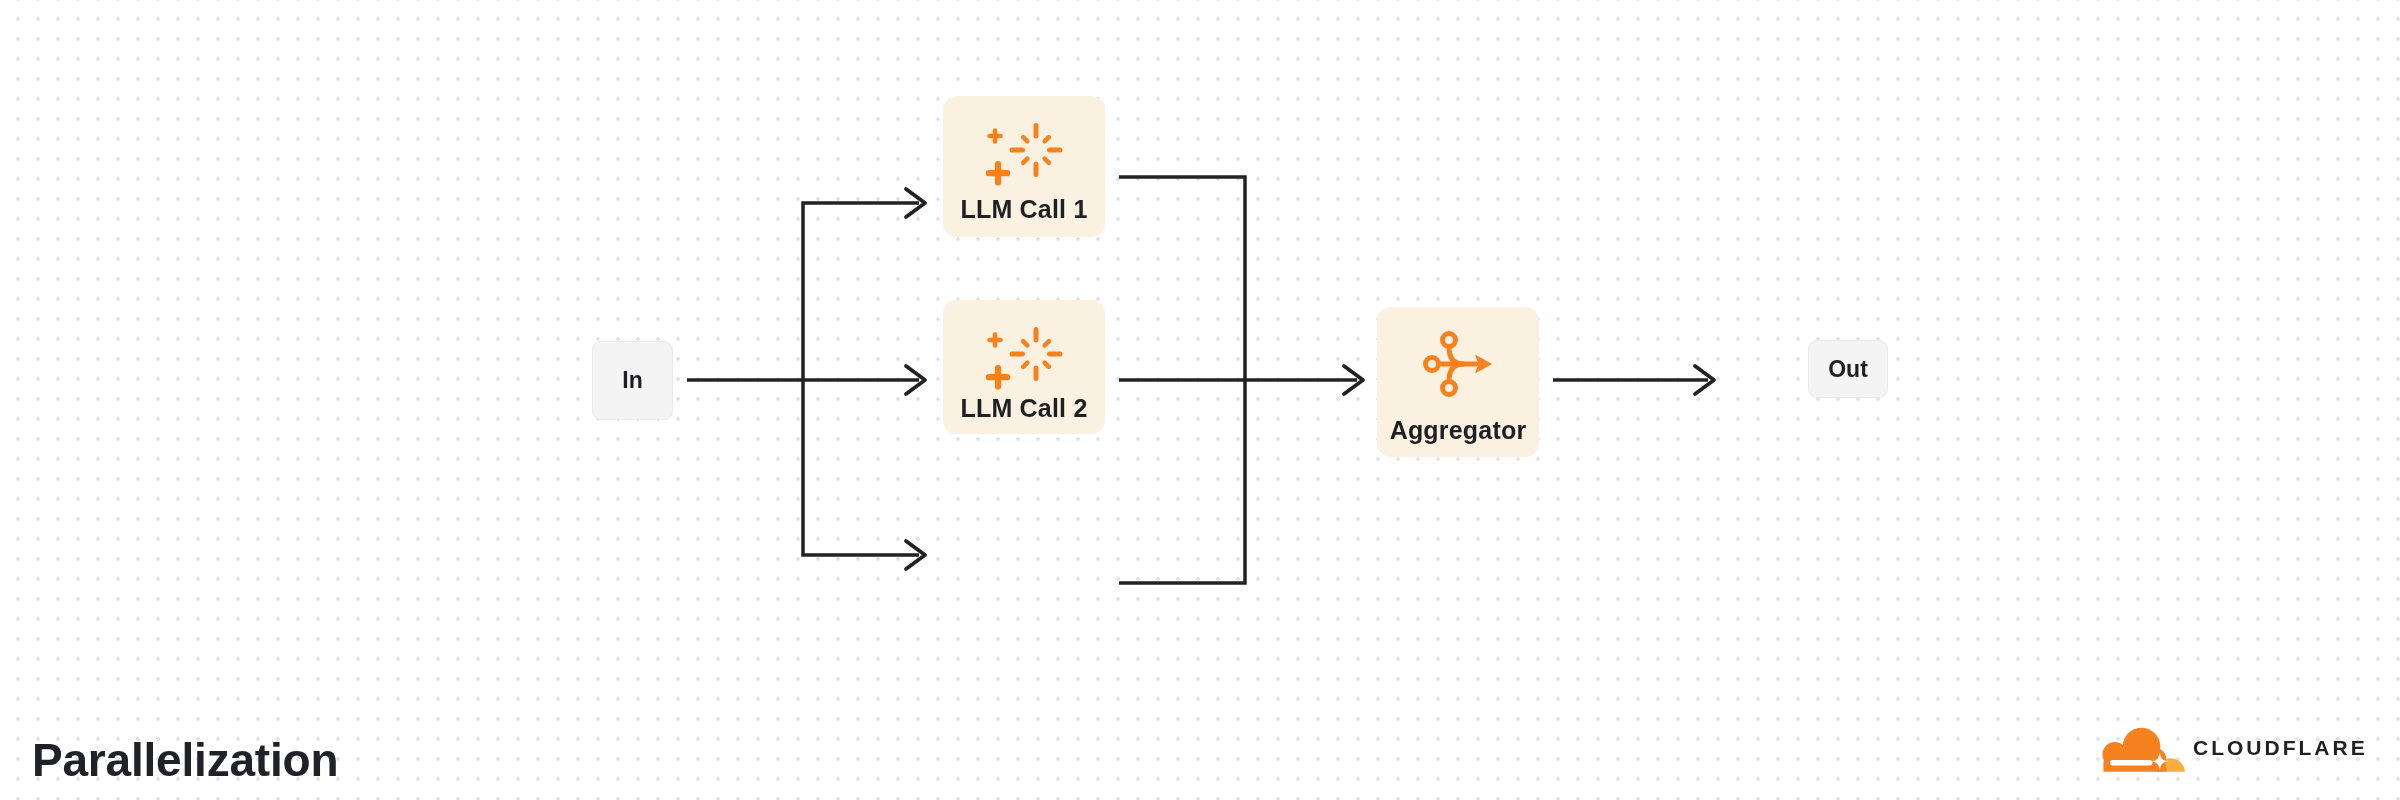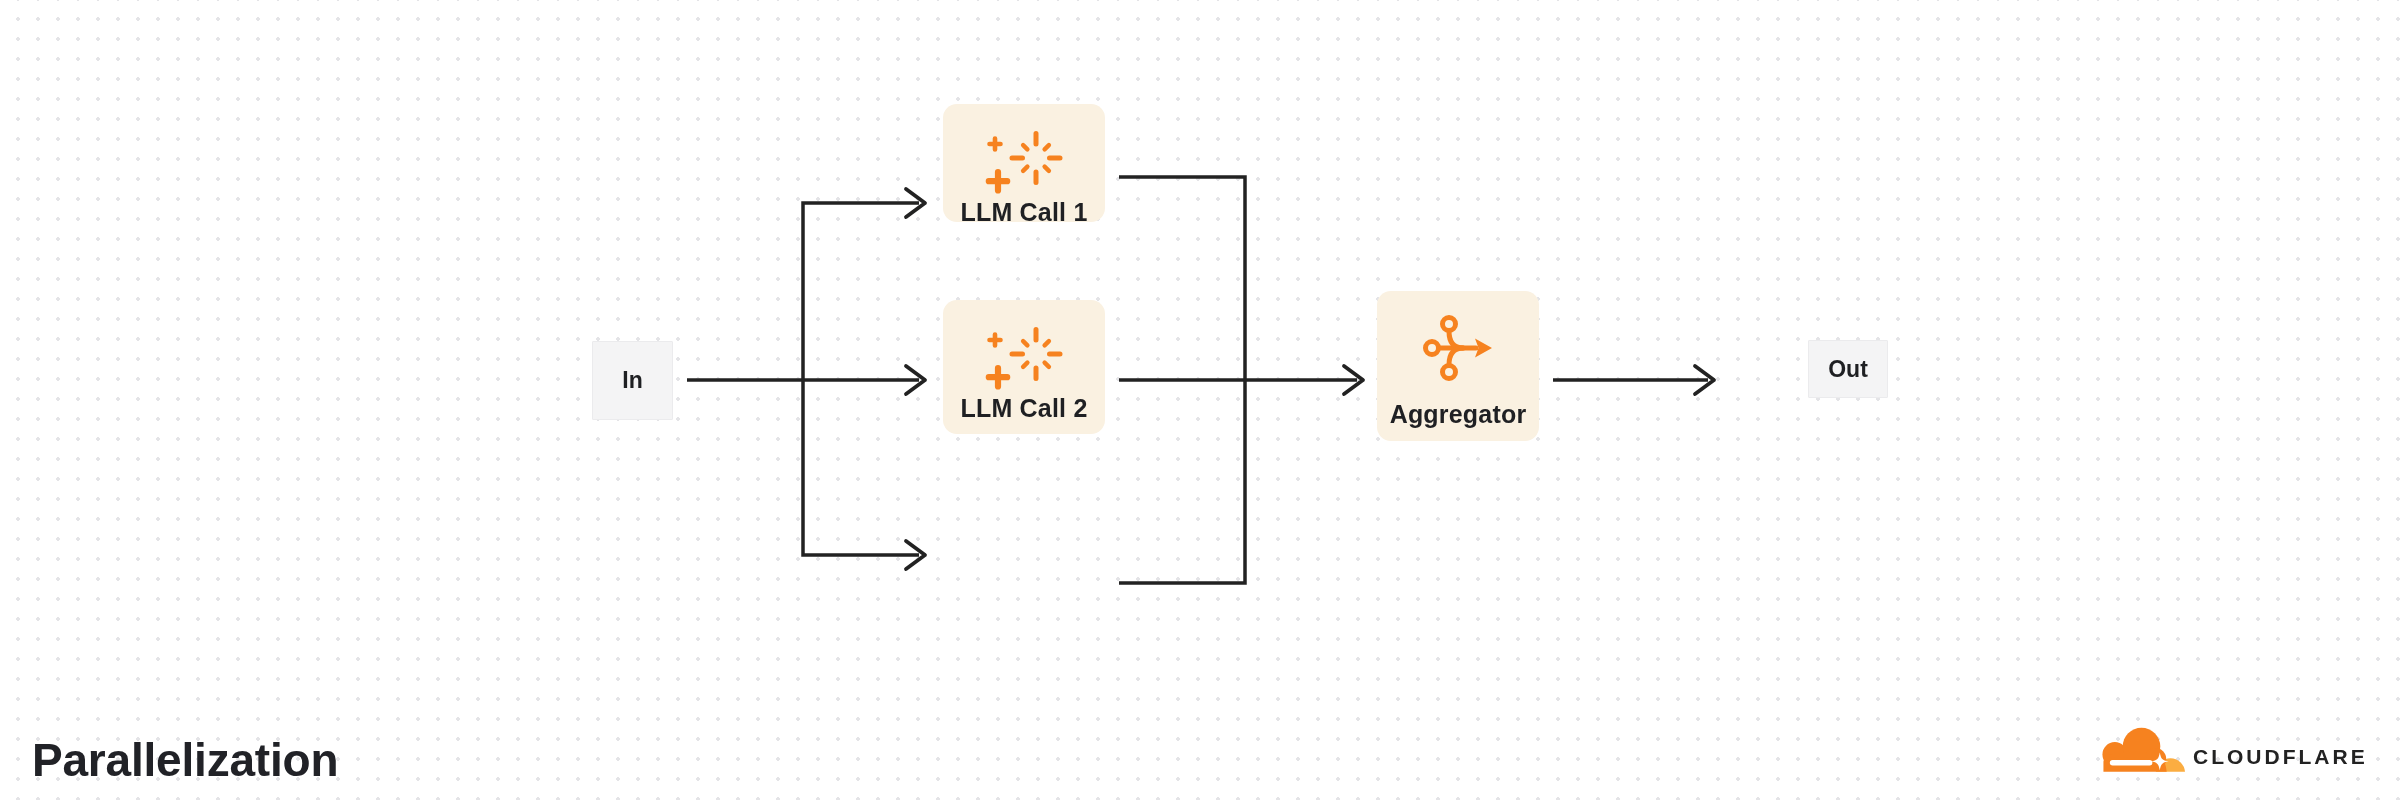--- a/index.html
+++ b/index.html
@@ -29,41 +29,41 @@
     background-size:20px 20px;
     background-position:8px 9px;
   }
   .connectors{position:absolute;left:0;top:0;width:2400px;height:800px;}
   .connectors .shaft{fill:none;stroke:var(--connector);stroke-width:3.5;stroke-linejoin:miter;stroke-linecap:butt;}
   .connectors .head{fill:none;stroke:var(--connector);stroke-width:3.8;stroke-linecap:round;stroke-linejoin:round;}
   .node{position:absolute;box-sizing:border-box;display:flex;align-items:center;justify-content:center;}
   .endpoint{
     background:var(--endpoint-bg);
     border:1px solid var(--endpoint-border);
-    border-radius:1px;
+    border-radius:9px;
     color:var(--node-label);
     font-size:23px;font-weight:700;
   }
   .card{
     background:var(--card-bg);
     border-radius:14px;
     flex-direction:column;
     justify-content:flex-start;
     color:var(--node-label);
   }
   .card .icon-wrap{flex:0 0 auto;}
   .card .card-label{margin-top:auto;font-size:25px;font-weight:700;letter-spacing:0.2px;line-height:29px;}
   .llm-card{padding:26px 0 13px 0;}
   .agg-card{padding:23px 0 12px 0;}
   .diagram-title{
     position:absolute;left:32px;top:733px;
     font-size:46px;font-weight:700;letter-spacing:-0.2px;
     color:var(--title-text);
   }
-  .brand{position:absolute;left:2097px;top:727px;display:flex;align-items:flex-end;}
+  .brand{position:absolute;left:2097px;top:727px;display:flex;align-items:center;}
   .brand .cloud{display:block;}
   .brand .wordmark{
     margin-left:7px;margin-bottom:3px;
     font-size:21px;font-weight:700;letter-spacing:3px;
     color:var(--wordmark);
   }
 </style>
 </head>
 <body>
 
@@ -103,40 +103,40 @@
     <path class="head" d="M906 366 L925 380 L906 394"></path>
     <path class="head" d="M906 541 L925 555 L906 569"></path>
     <path class="head" d="M1344 366 L1363 380 L1344 394"></path>
     <path class="head" d="M1695 366 L1714 380 L1695 394"></path>
   </svg>
 
   <div class="node endpoint" style="left:592px;top:341px;width:81px;height:79px">
     <span>In</span>
   </div>
 
-  <div class="node card llm-card" style="left:943px;top:104px;width:162px;height:118px">
+  <div class="node card llm-card" style="left:943px;top:96px;width:162px;height:141px">
     <span class="icon-wrap">
       <svg width="80" height="64" viewBox="0 0 80 64">
           <use href="#sparkle-icon"></use>
         </svg>
     </span>
     <span class="card-label">LLM Call 1</span>
   </div>
 
   <div class="node card llm-card" style="left:943px;top:300px;width:162px;height:134px">
     <span class="icon-wrap">
       <svg width="80" height="64" viewBox="0 0 80 64">
           <use href="#sparkle-icon"></use>
         </svg>
     </span>
     <span class="card-label">LLM Call 2</span>
   </div>
 
 
-  <div class="node card agg-card" style="left:1377px;top:291px;width:162px;height:150px">
+  <div class="node card agg-card" style="left:1377px;top:307px;width:162px;height:150px">
     <span class="icon-wrap">
       <svg width="72" height="68" viewBox="0 0 72 68">
           <use href="#merge-icon"></use>
         </svg>
     </span>
     <span class="card-label">Aggregator</span>
   </div>
 
   <div class="node endpoint" style="left:1808px;top:340px;width:80px;height:58px">
     <span>Out</span>

